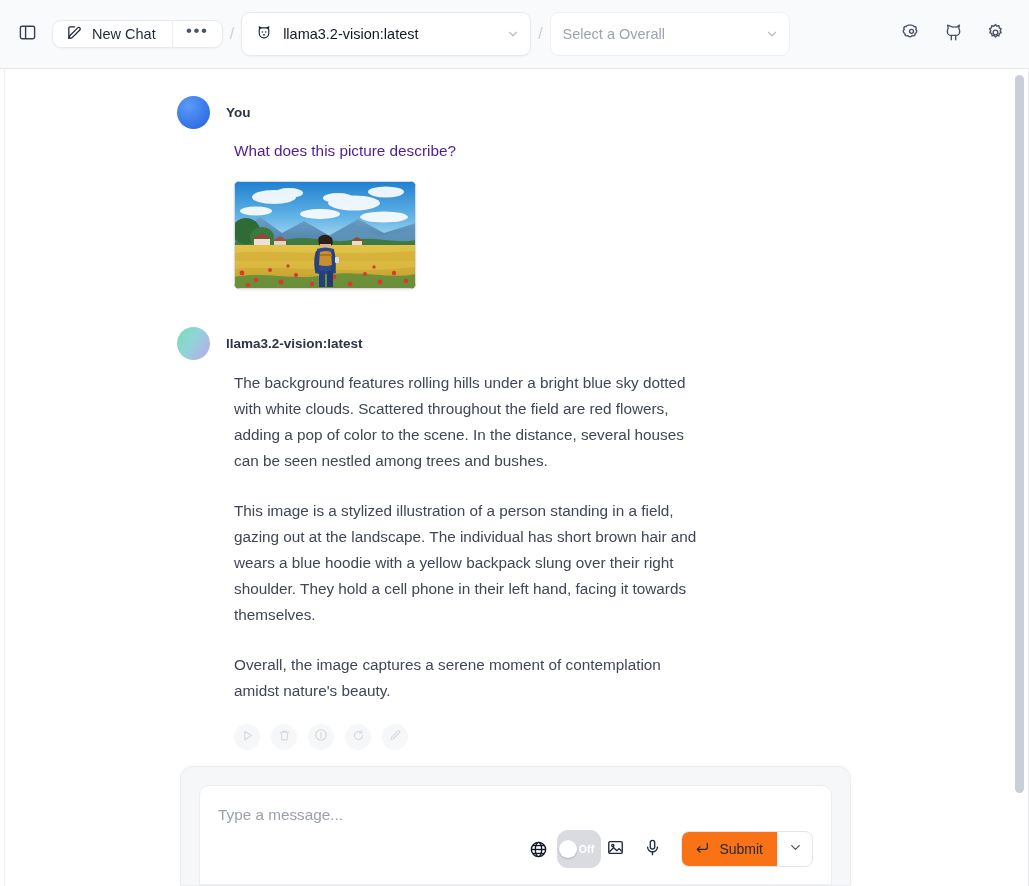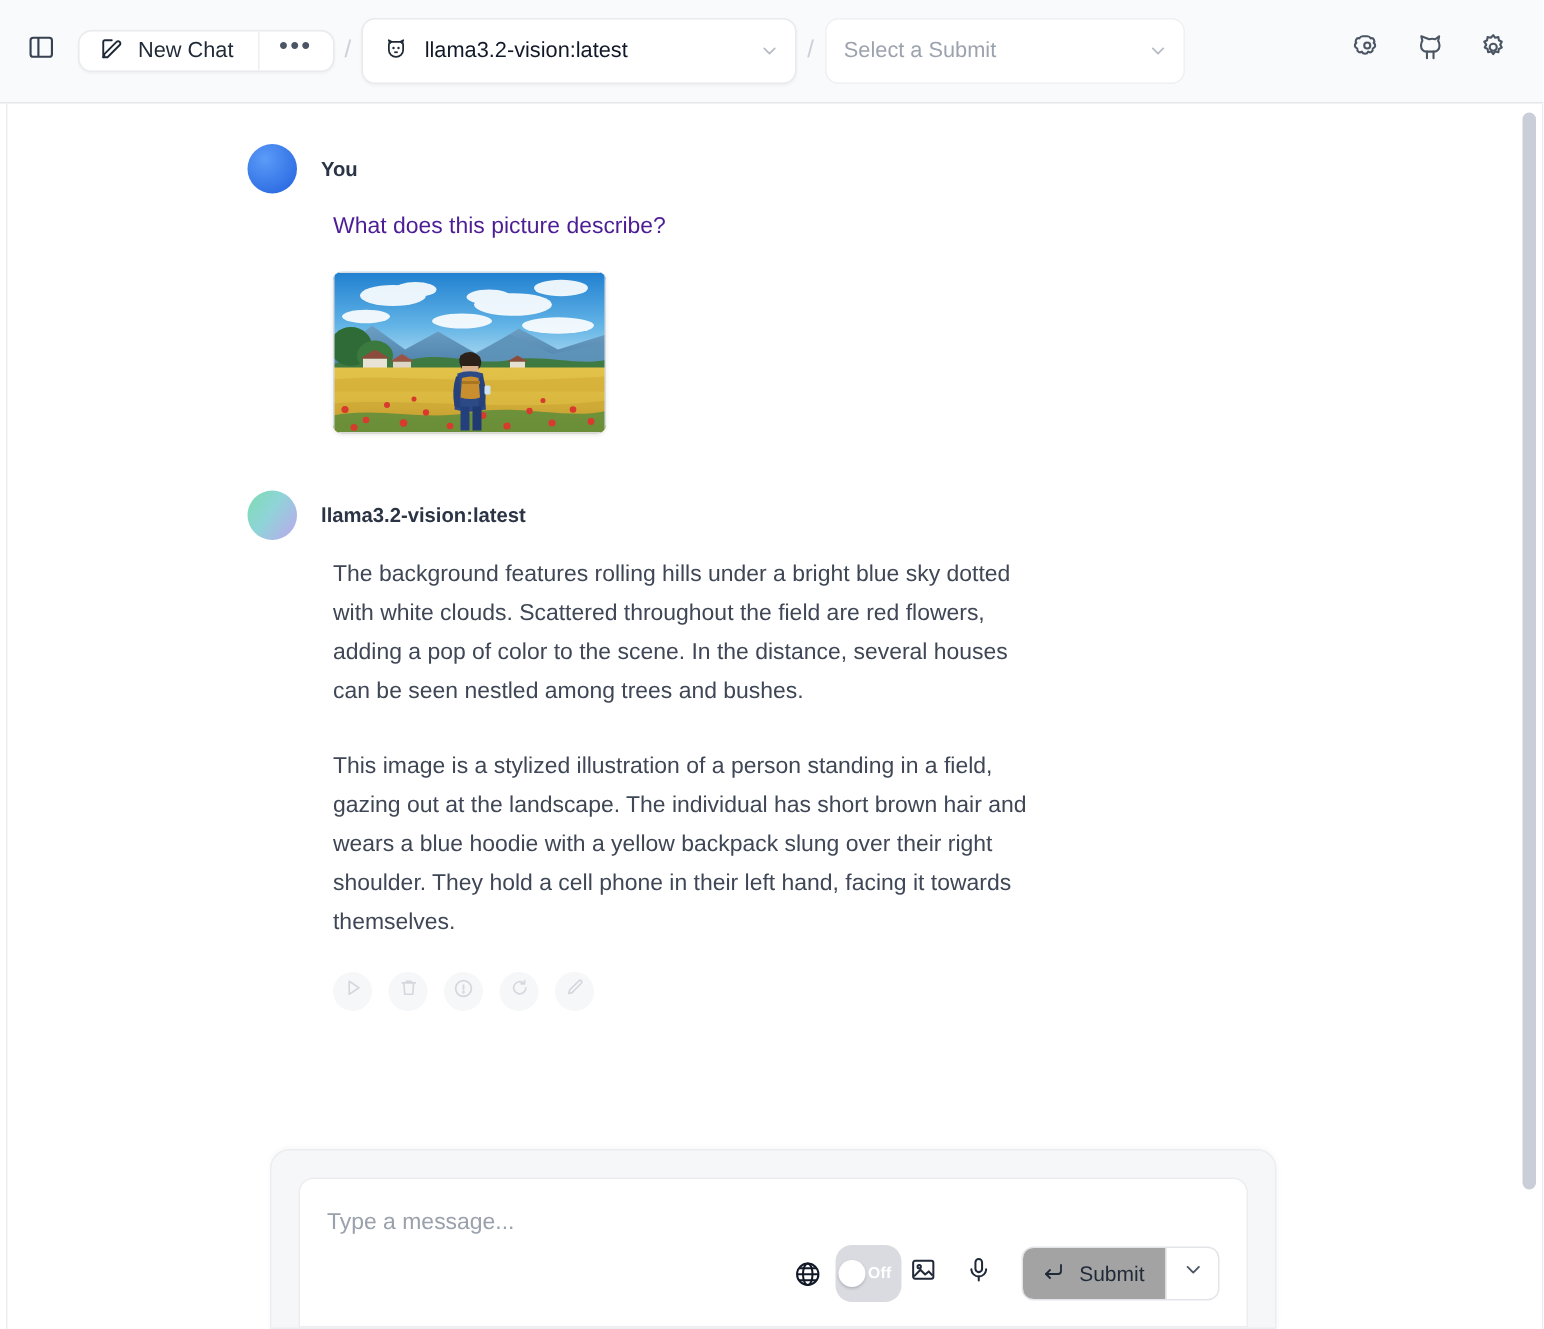--- a/index.html
+++ b/index.html
@@ -106,20 +106,21 @@
     overflow: hidden;
     background: #ffffff;
   }
   .rail {
     position: absolute; left: 4px; top: 0; bottom: 0;
     width: 1px; background: #ededf0;
   }
   .scroll-area {
     position: absolute; inset: 0;
     overflow: hidden;
+    margin-left: 12px;
   }
   .content {
     width: 1012px;
     padding: 0 0 0 0;
   }
 
   .msg {
     display: block;
     padding-left: 222px;
     padding-right: 40px;
@@ -252,21 +253,21 @@
     border-radius: 8px;
     overflow: hidden;
     background: #ffffff;
     height: 36px;
     margin-left: 6px;
   }
   .submit-btn {
     display: flex; align-items: center; gap: 9px;
     padding: 0 14px 0 12px;
     font-size: 14px; color: #1f2937;
-    cursor: pointer; background: #a3a3a3; border: none;
+    cursor: pointer; background: #f97316; border: none;
     font-family: "Liberation Sans", sans-serif;
     white-space: nowrap;
   }
   .submit-div { width: 1px; background: #e8eaed; }
   .submit-caret {
     width: 34px;
     display: flex; align-items: center; justify-content: center;
     color: #4b5563; cursor: pointer;
   }
 
@@ -336,21 +337,21 @@
         <span class="chev">
           <svg width="14" height="14" viewBox="0 0 24 24" fill="none" stroke="currentColor" stroke-width="2" stroke-linecap="round" stroke-linejoin="round">
               <polyline points="6 9 12 15 18 9"></polyline>
             </svg>
         </span>
       </div>
 
       <span class="slash">/</span>
 
       <div class="combo combo-prompt">
-        <span class="combo-label">Select a Submit</span>
+        <span class="combo-label">Select a Overall</span>
         <span class="chev">
           <svg width="14" height="14" viewBox="0 0 24 24" fill="none" stroke="currentColor" stroke-width="2" stroke-linecap="round" stroke-linejoin="round">
               <polyline points="6 9 12 15 18 9"></polyline>
             </svg>
         </span>
       </div>
     </div>
 
     <div class="hdr-right">
       <div class="icon-btn">
@@ -491,20 +492,21 @@
         </div>
 
         <div class="msg" style="padding-top:37px;">
           <div class="msg-head">
             <div class="avatar avatar-bot"></div>
             <div class="msg-author">llama3.2-vision:latest</div>
           </div>
           <div class="msg-body">
             <p>The background features rolling hills under a bright blue sky dotted with white clouds. Scattered throughout the field are red flowers, adding a pop of color to the scene. In the distance, several houses can be seen nestled among trees and bushes.</p>
             <p>This image is a stylized illustration of a person standing in a field, gazing out at the landscape. The individual has short brown hair and wears a blue hoodie with a yellow backpack slung over their right shoulder. They hold a cell phone in their left hand, facing it towards themselves.</p>
+            <p>Overall, the image captures a serene moment of contemplation amidst nature's beauty.</p>
           </div>
 
           <div class="actions">
             <div class="act">
               <span>
                 <svg width="13" height="13" viewBox="0 0 24 24" fill="none" stroke="currentColor" stroke-width="2" stroke-linejoin="round">
                     <polygon points="7 4 19 12 7 20"></polygon>
                   </svg>
               </span>
             </div>

